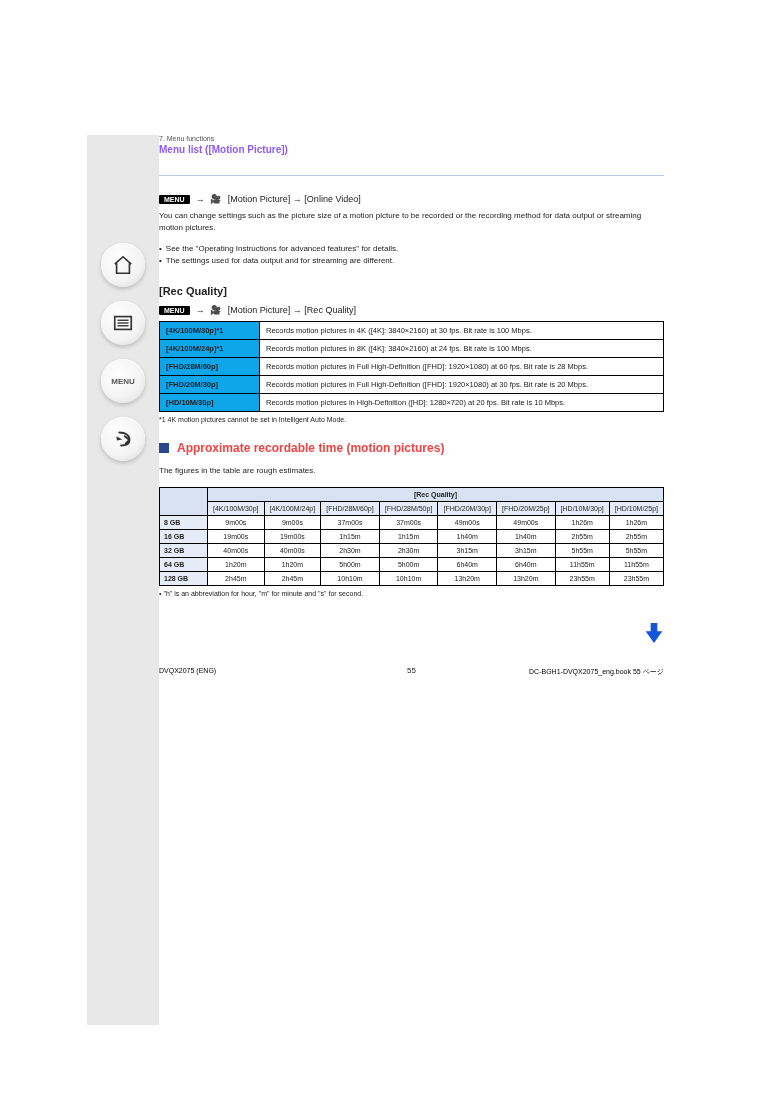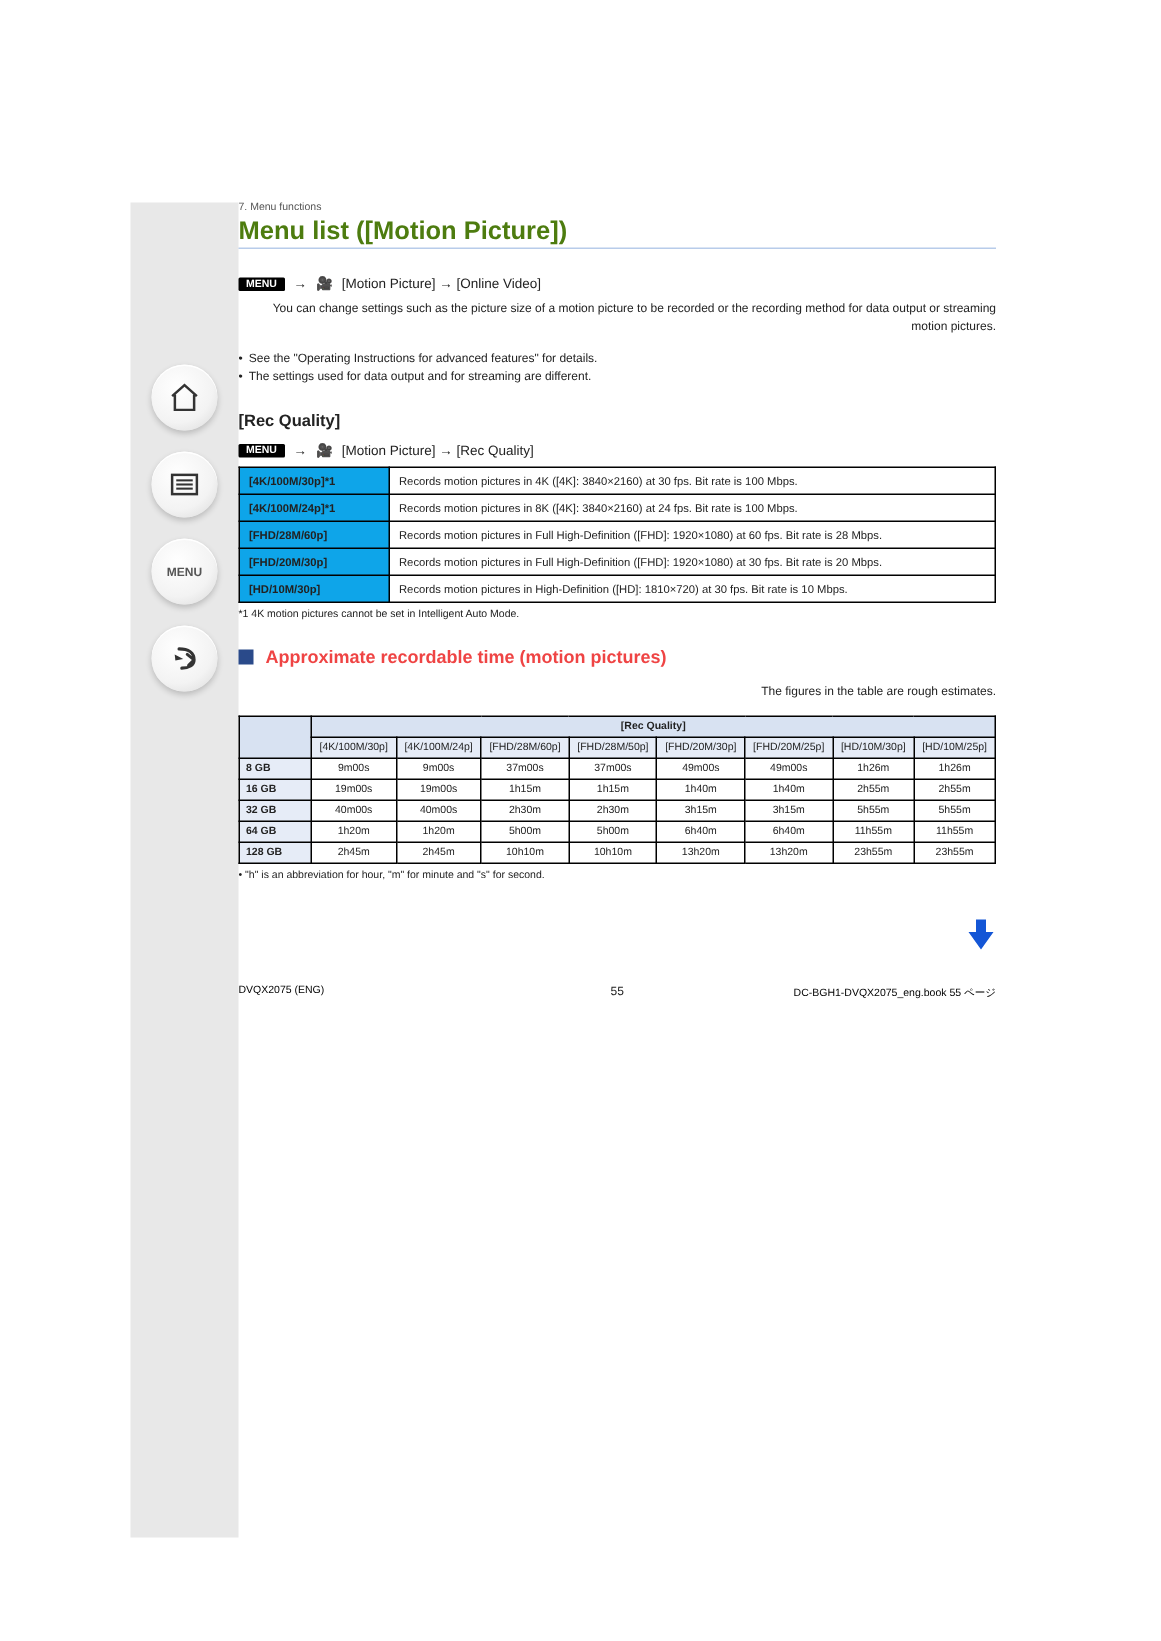--- a/index.html
+++ b/index.html
@@ -42,24 +42,24 @@
     left: 159px;
     top: 135px;
     width: 505px;
   }
   .section-head {
     font-size: 7px;
     color: #555;
     margin-bottom: 2px;
   }
   .section-title {
-    font-size: 17px;
-    font-weight: bold;
-    color: #4d7c0f;
-    margin-bottom: 1px;
+    font-size: 10px;
+    font-weight: bold;
+    color: #8b5cf6;
+    margin-bottom: 20px;
   }
   .section-rule {
     border: none;
     border-top: 1px solid #b8ccea;
     margin-bottom: 18px;
   }
   .menu-line {
     display: flex;
     align-items: center;
     gap: 6px;
@@ -74,21 +74,20 @@
     padding: 1px 5px;
     border-radius: 1px;
   }
   .arrow { font-size: 9px; }
   .vid-icon { font-size: 9px; }
   desc, .desc {
     font-size: 8px;
     line-height: 1.5;
     margin-bottom: 10px;
     display: block;
-    text-align: right;
   }
   .bullet { display: flex; gap: 4px; font-size: 8px; margin-bottom: 3px; }
   .bullet .dot::before { content: "•"; }
   .subhead {
     font-size: 11px;
     font-weight: bold;
     margin: 20px 0 8px 0;
   }
   table {
     border-collapse: collapse;
@@ -225,21 +224,21 @@
         <tr>
           <td class="label">[FHD/28M/60p]</td>
           <td>Records motion pictures in Full High-Definition ([FHD]: 1920×1080) at 60 fps. Bit rate is 28 Mbps.</td>
         </tr>
         <tr>
           <td class="label">[FHD/20M/30p]</td>
           <td>Records motion pictures in Full High-Definition ([FHD]: 1920×1080) at 30 fps. Bit rate is 20 Mbps.</td>
         </tr>
         <tr>
           <td class="label">[HD/10M/30p]</td>
-          <td>Records motion pictures in High-Definition ([HD]: 1810×720) at 30 fps. Bit rate is 10 Mbps.</td>
+          <td>Records motion pictures in High-Definition ([HD]: 1280×720) at 20 fps. Bit rate is 10 Mbps.</td>
         </tr>
       </tbody>
   </table>
   <div class="smallnote">*1 4K motion pictures cannot be set in Intelligent Auto Mode.</div>
 
   <div class="section-title2">
     <span>Approximate recordable time (motion pictures)</span>
   </div>
   <span class="desc" style="font-size:8px">The figures in the table are rough estimates.</span>
 

